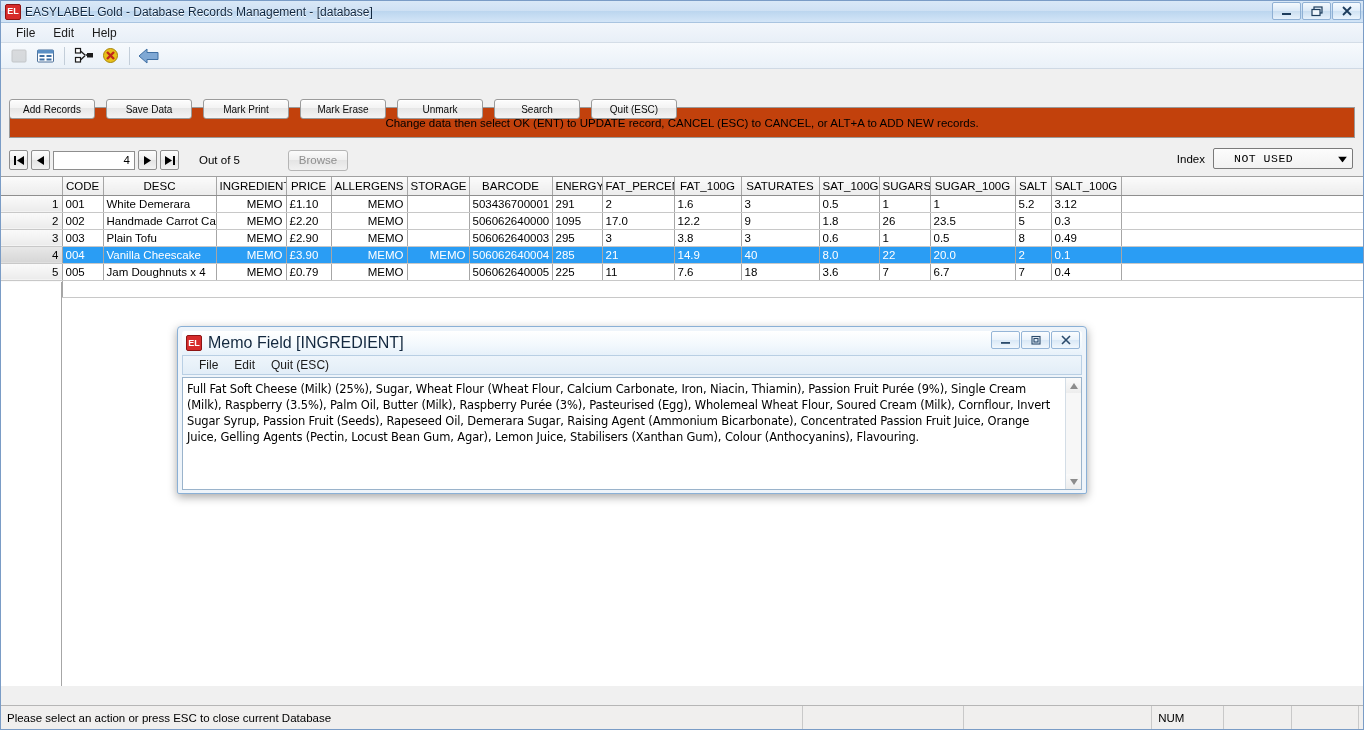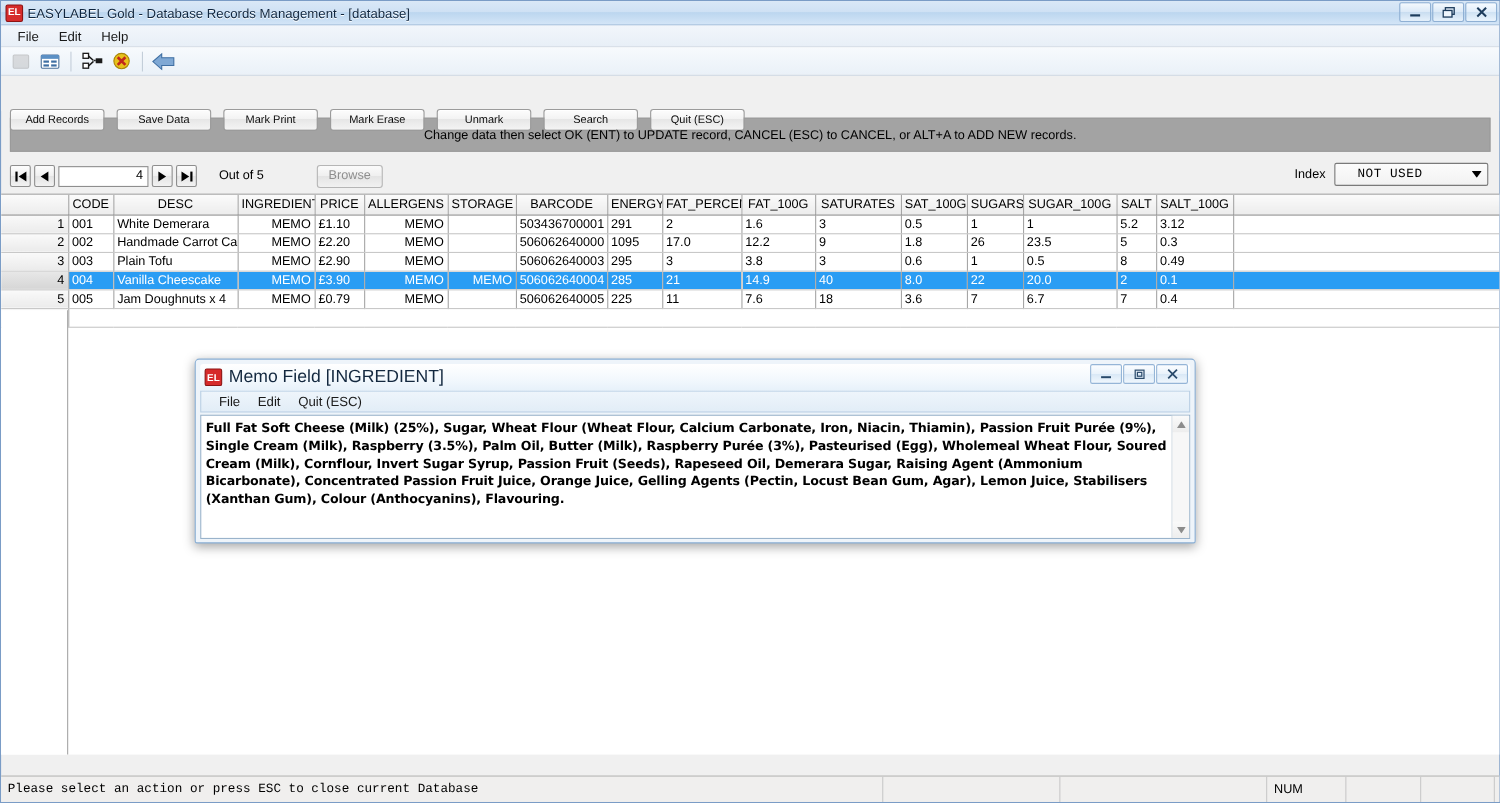--- a/index.html
+++ b/index.html
@@ -109,21 +109,21 @@
     display: flex; align-items: center; justify-content: center;
     box-shadow: inset 0 1px 0 #ffffff;
     cursor: default;
     margin-top: 44px;
   }
 
   
   #msgbar {
     margin: 6px 8px 0 8px;
     height: 31px;
-    background: #a3a3a3;
+    background: #c2410c;
     border: 1px solid #9a9a9a;
     display: flex; align-items: center; justify-content: center;
     font-size: 11.5px;
     color: #000;
   }
 
   
   #navrow {
     height: 28px;
     margin-top: 8px;
@@ -282,21 +282,21 @@
     height: 113px;
     background: #ffffff;
     border: 1px solid #9ab3cb;
     display: flex;
     position: relative;
   }
   #memo-text {
     flex: 1;
     padding: 3px 4px 0 4px;
     font-family: "DejaVu Sans", sans-serif;
-    font-weight: bold;
+    font-weight: normal;
     font-size: 11.5px;
     line-height: 16px;
     color: #000;
     overflow: hidden;
     letter-spacing: -0.15px;
   }
   #memo-scroll {
     width: 16px;
     background: #f4f4f4;
     border-left: 1px solid #d3dde6;
@@ -316,21 +316,21 @@
     background: #f0efee;
     border-top: 1px solid #b6b6b6;
     display: flex; align-items: center;
     font-size: 11.5px; color: #000;
   }
   .sb-cell {
     height: 24px; display: flex; align-items: center;
     border-right: 1px solid #c9c9c9;
     padding-left: 6px;
   }
-  #sb-main { width: 837px; font-family: Liberation Mono, monospace; }
+  #sb-main { width: 837px; }
   #sb-c2 { width: 168px; }
   #sb-c3 { width: 196px; }
   #sb-c4 { width: 75px; }
   #sb-c5 { width: 70px; }
   #sb-c6 { width: 70px; }
   #sb-c7 { flex: 1; border-right: none; }
 </style>
 </head>
 <body>
 

